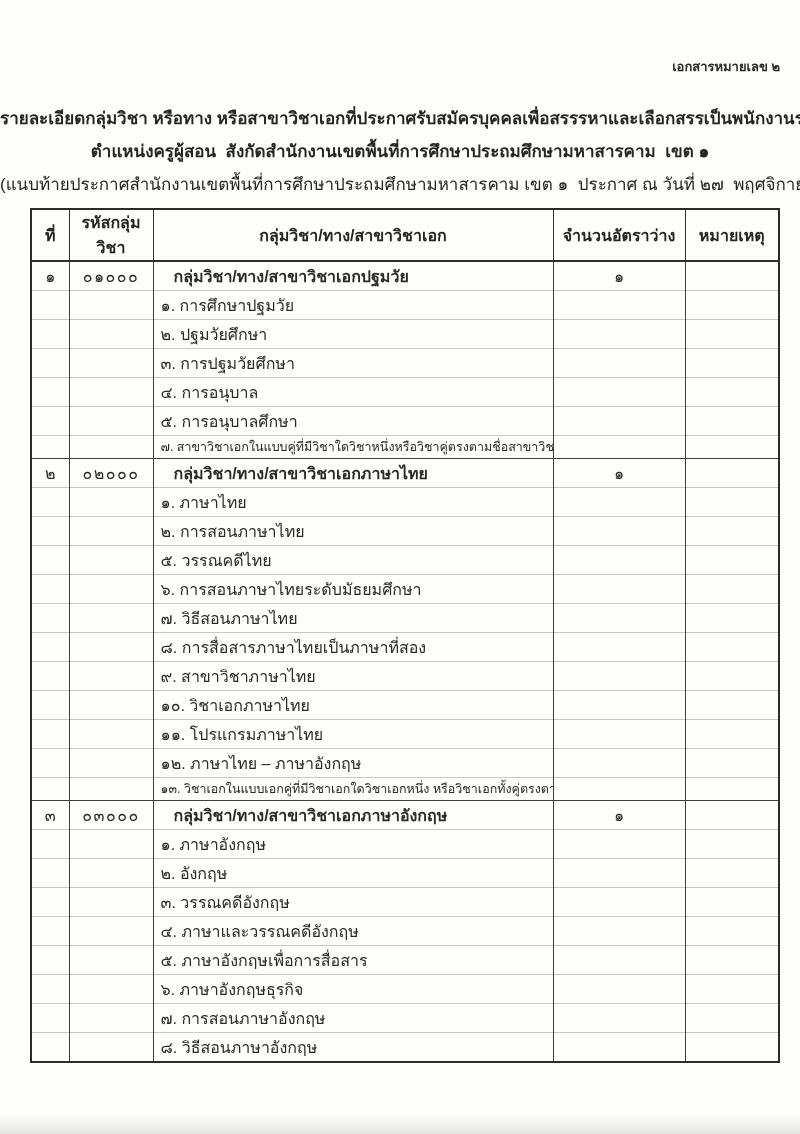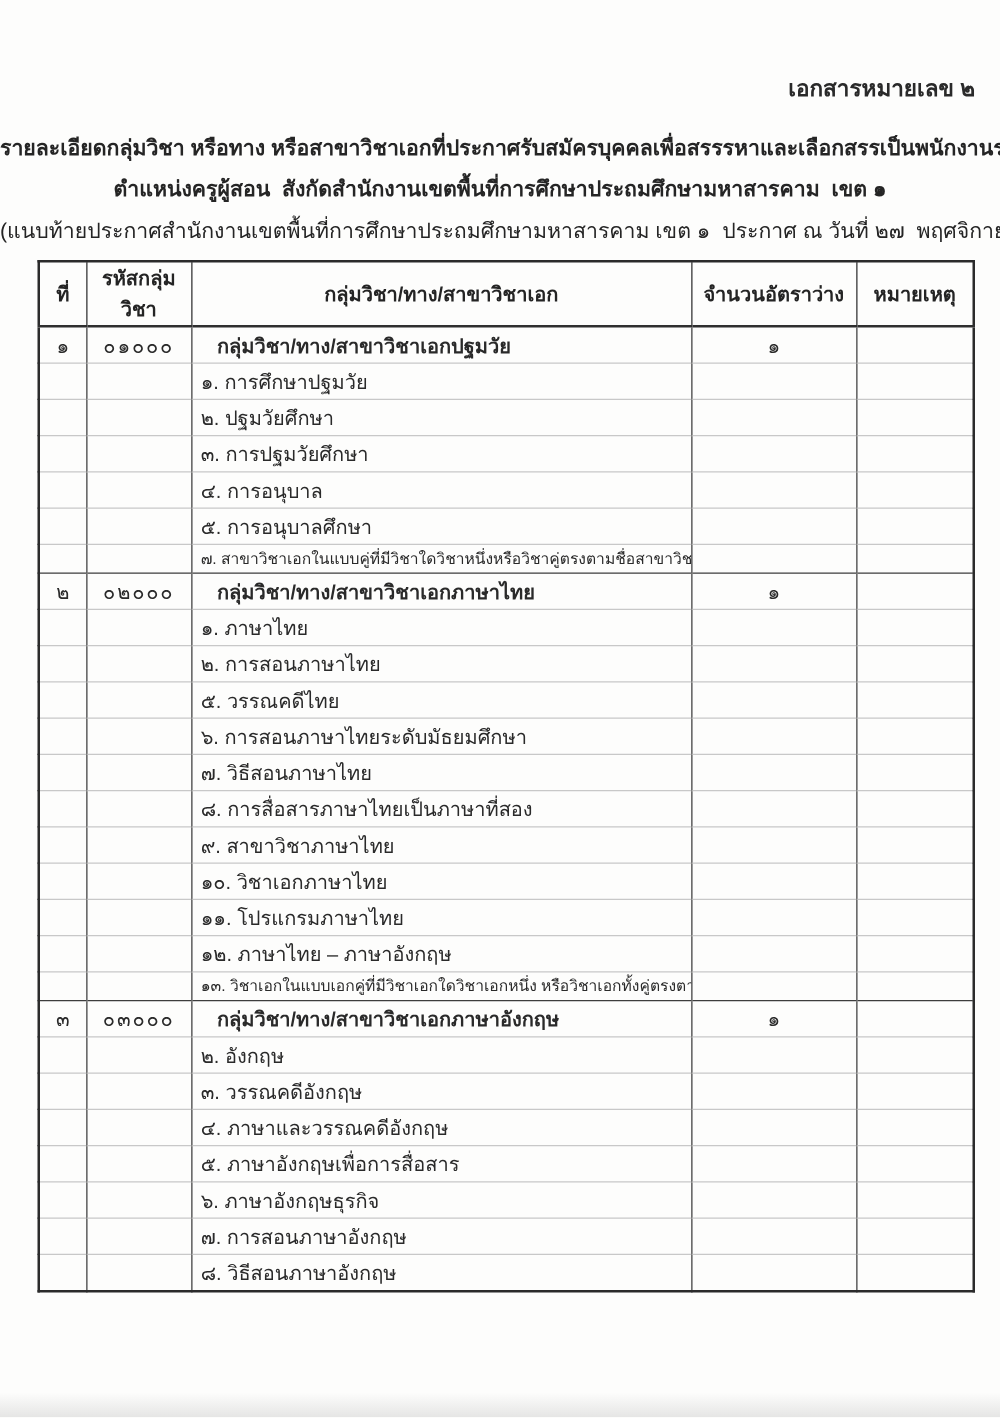--- a/index.html
+++ b/index.html
@@ -13,21 +13,21 @@
     height: 1134px;
     background: #fdfdfc;
     font-family: "Liberation Sans", sans-serif;
     color: #222222;
     overflow: hidden;
   }
   .doc-number {
     position: absolute;
     top: 56px;
     right: 20px;
-    font-size: 18px;
+    font-size: 13px;
     font-weight: bold;
     color: #2a2a2a;
   }
   .title-block {
     position: absolute;
     top: 102px;
     left: 0;
     right: 0;
     text-align: center;
   }
@@ -263,20 +263,27 @@
         <tr class="group-row">
           <td class="c">๓</td>
           <td class="c code-cell">๐๓๐๐๐</td>
           <td class="name-cell group-name">กลุ่มวิชา/ทาง/สาขาวิชาเอกภาษาอังกฤษ</td>
           <td class="c">๑</td>
           <td class="c"></td>
         </tr>
         <tr class="item-row">
           <td class="c"></td>
           <td class="c"></td>
+          <td class="name-cell">๑. ภาษาอังกฤษ</td>
+          <td class="c"></td>
+          <td class="c"></td>
+        </tr>
+        <tr class="item-row">
+          <td class="c"></td>
+          <td class="c"></td>
           <td class="name-cell">๒. อังกฤษ</td>
           <td class="c"></td>
           <td class="c"></td>
         </tr>
         <tr class="item-row">
           <td class="c"></td>
           <td class="c"></td>
           <td class="name-cell">๓. วรรณคดีอังกฤษ</td>
           <td class="c"></td>
           <td class="c"></td>

